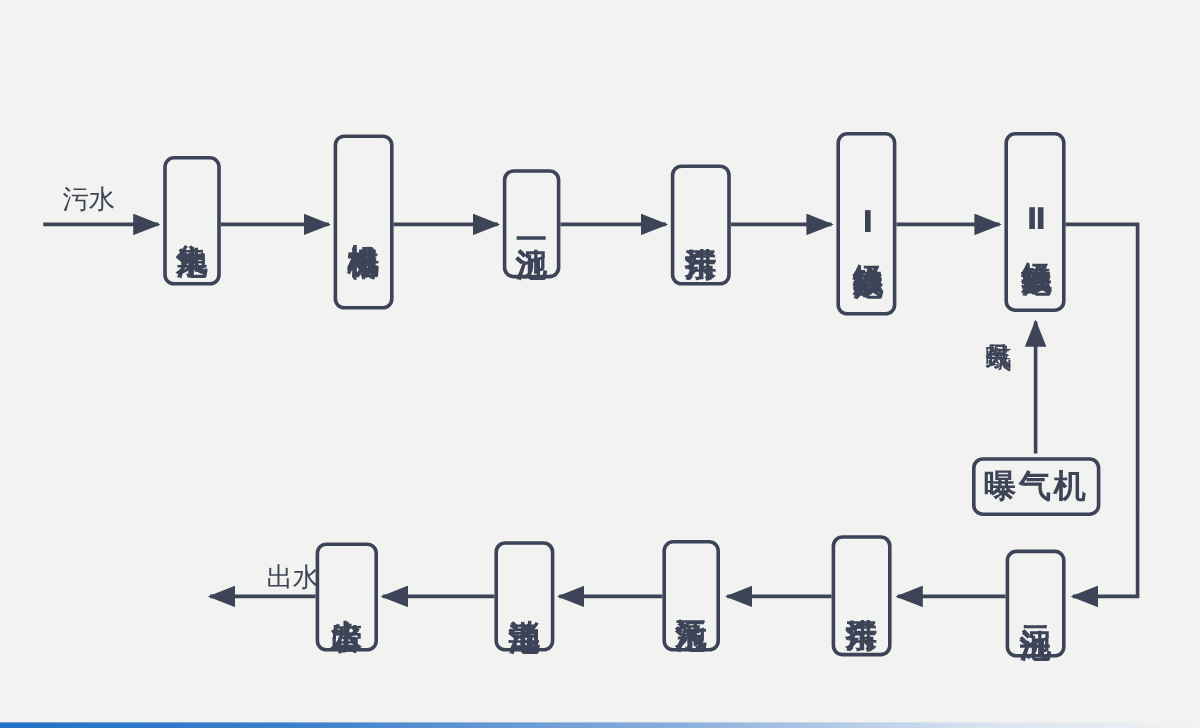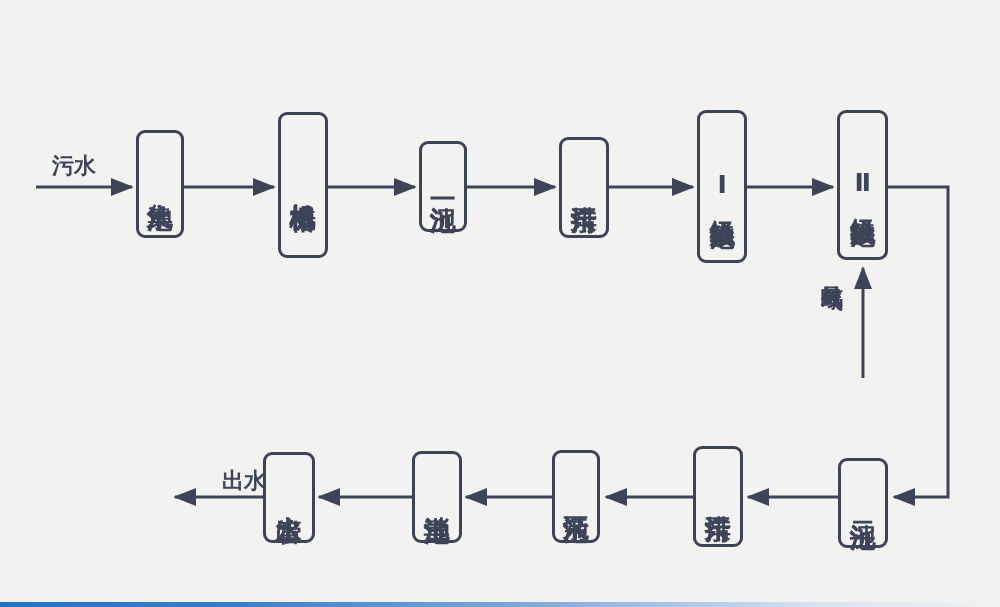--- a/index.html
+++ b/index.html
@@ -34,21 +34,21 @@
   #flow-svg{position:absolute;left:0;top:0;}
   .box{
     position:absolute;box-sizing:border-box;
     border:3px solid var(--ink);border-radius:9px;background:var(--bg);
     color:var(--ink);font-weight:700;
     display:flex;align-items:center;justify-content:center;
     font-size:26px;line-height:1.1;
   }
   .v{writing-mode:vertical-rl;text-orientation:upright;letter-spacing:1px;}
   .lbl{
-    position:absolute;color:var(--ink);font-weight:700;font-size:22px;
+    position:absolute;color:var(--ink);font-weight:400;font-size:22px;
     white-space:nowrap;
   }
   .lbl.v{white-space:normal;}
   
   #b-collect {left:136px;top:130px;width:48px;height:108px;}
   #b-grid    {left:278px;top:112px;width:50px;height:146px;}
   #b-sed1    {left:419px;top:141px;width:48px;height:91px;}
   #b-pump-t  {left:559px;top:137px;width:50px;height:101px;}
   #b-contact1{left:697px;top:110px;width:50px;height:153px;font-size:25px;}
   #b-contact2{left:837px;top:110px;width:51px;height:150px;font-size:25px;}
@@ -99,15 +99,16 @@
   <div class="box v" id="b-grid">机械栅格</div>
   <div class="box v" id="b-sed1">一沉池</div>
   <div class="box v" id="b-pump-t">排污泵</div>
   <div class="box v" id="b-contact1">Ⅰ级接触池</div>
   <div class="box v" id="b-contact2">Ⅱ级接触池</div>
   <div class="box v" id="b-sed2">二沉池</div>
   <div class="box v" id="b-pump-b">排污泵</div>
   <div class="box v" id="b-sludge">污泵池</div>
   <div class="box v" id="b-disinf">消毒池</div>
   <div class="box v" id="b-outpipe">出水管</div>
+  <div class="box" id="b-aerator">曝气机</div>
 
   <div id="footer-bar"></div>
 </div>
 
 </body></html>

